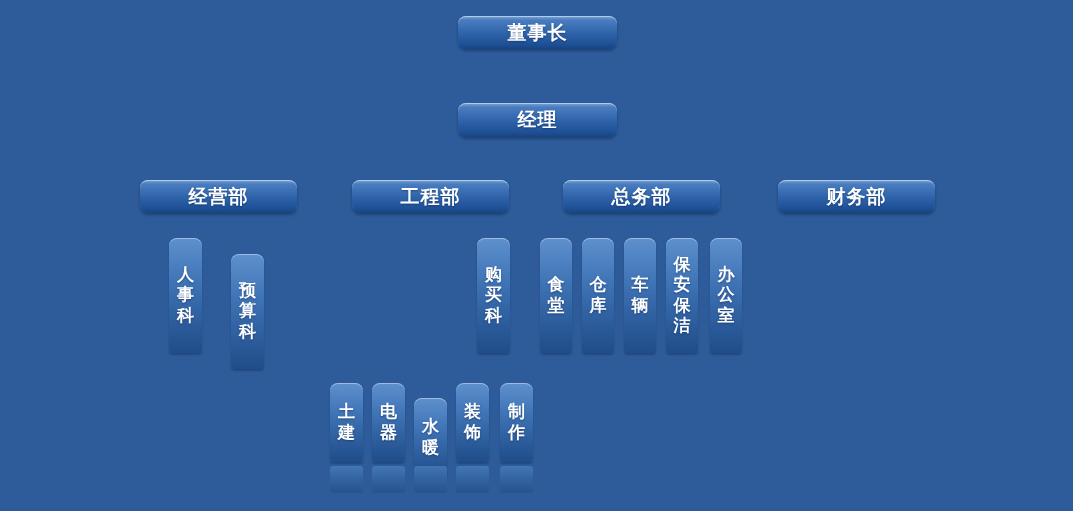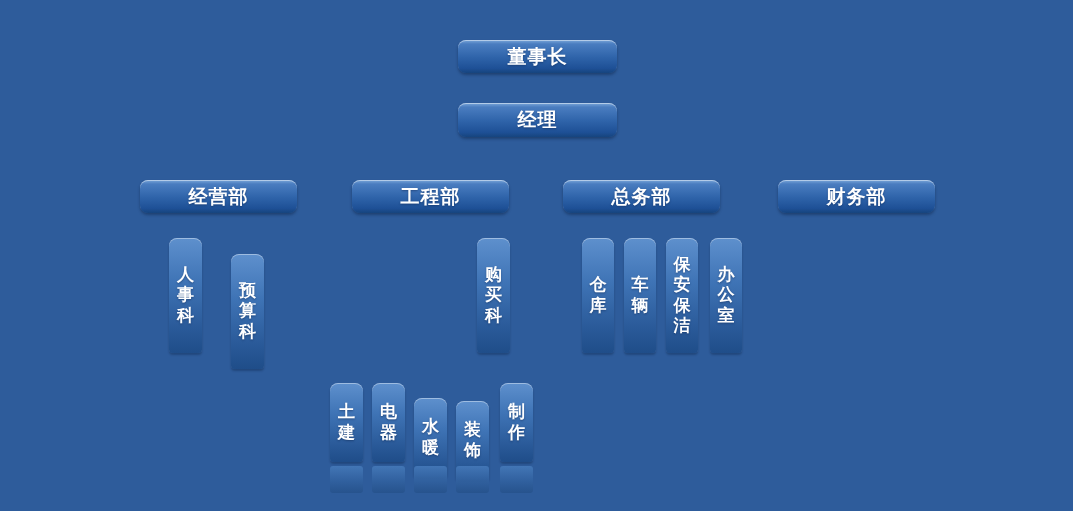--- a/index.html
+++ b/index.html
@@ -47,40 +47,40 @@
     text-align:center;
   }
   
   .stub{
     position:absolute;
     border-radius:3px;
     background:linear-gradient(180deg,#4478b8 0%,#31619f 55%,#26528c 100%);
     opacity:0.92;
   }
   
-  .p-chair{left:458px;top:40px;width:159px;height:33px;}
+  .p-chair{left:458px;top:16px;width:159px;height:33px;}
   .p-mgr  {left:458px;top:103px;width:159px;height:34px;}
   .p-d0{left:140px;top:180px;width:157px;height:33px;}
   .p-d1{left:352px;top:180px;width:157px;height:33px;}
   .p-d2{left:563px;top:180px;width:157px;height:33px;}
   .p-d3{left:778px;top:180px;width:157px;height:33px;font-family:Liberation Serif, serif;}
   .p-c00{left:169px;top:238px;width:33px;height:115px;}
   .p-c01{left:231px;top:254px;width:33px;height:115px;}
   .p-c10{left:353px;top:238px;width:33px;height:115px;}
   .p-c11{left:415px;top:238px;width:33px;height:115px;}
   .p-c12{left:477px;top:238px;width:33px;height:115px;}
   .p-c20{left:540px;top:238px;width:32px;height:115px;}
   .p-c21{left:582px;top:238px;width:32px;height:115px;}
   .p-c22{left:624px;top:238px;width:32px;height:115px;}
   .p-c23{left:666px;top:238px;width:32px;height:115px;}
   .p-c24{left:710px;top:238px;width:32px;height:115px;}
   .p-s0{left:330px;top:383px;width:33px;height:79px;}
   .p-s1{left:372px;top:383px;width:33px;height:79px;}
   .p-s2{left:414px;top:398px;width:33px;height:79px;}
-  .p-s3{left:456px;top:401px;width:33px;height:79px;}
+  .p-s3{left:456px;top:383px;width:33px;height:79px;}
   .p-s4{left:500px;top:383px;width:33px;height:79px;}
   .p-r0{left:330px;top:466px;width:33px;height:27px;}
   .p-r1{left:372px;top:466px;width:33px;height:27px;}
   .p-r2{left:414px;top:466px;width:33px;height:27px;}
   .p-r3{left:456px;top:466px;width:33px;height:27px;}
   .p-r4{left:500px;top:466px;width:33px;height:27px;}
 </style>
 </head>
 <body>
 
@@ -111,20 +111,23 @@
     <span class="vtext">人事科</span>
   </div>
   <div class="node vbox p-c01">
     <span class="vtext">预算科</span>
   </div>
 
   <div class="node vbox p-c12">
     <span class="vtext">购买科</span>
   </div>
 
+  <div class="node vbox p-c20">
+    <span class="vtext">食堂</span>
+  </div>
   <div class="node vbox p-c21">
     <span class="vtext">仓库</span>
   </div>
   <div class="node vbox p-c22">
     <span class="vtext">车辆</span>
   </div>
   <div class="node vbox p-c23">
     <span class="vtext">保安保洁</span>
   </div>
   <div class="node vbox p-c24">

